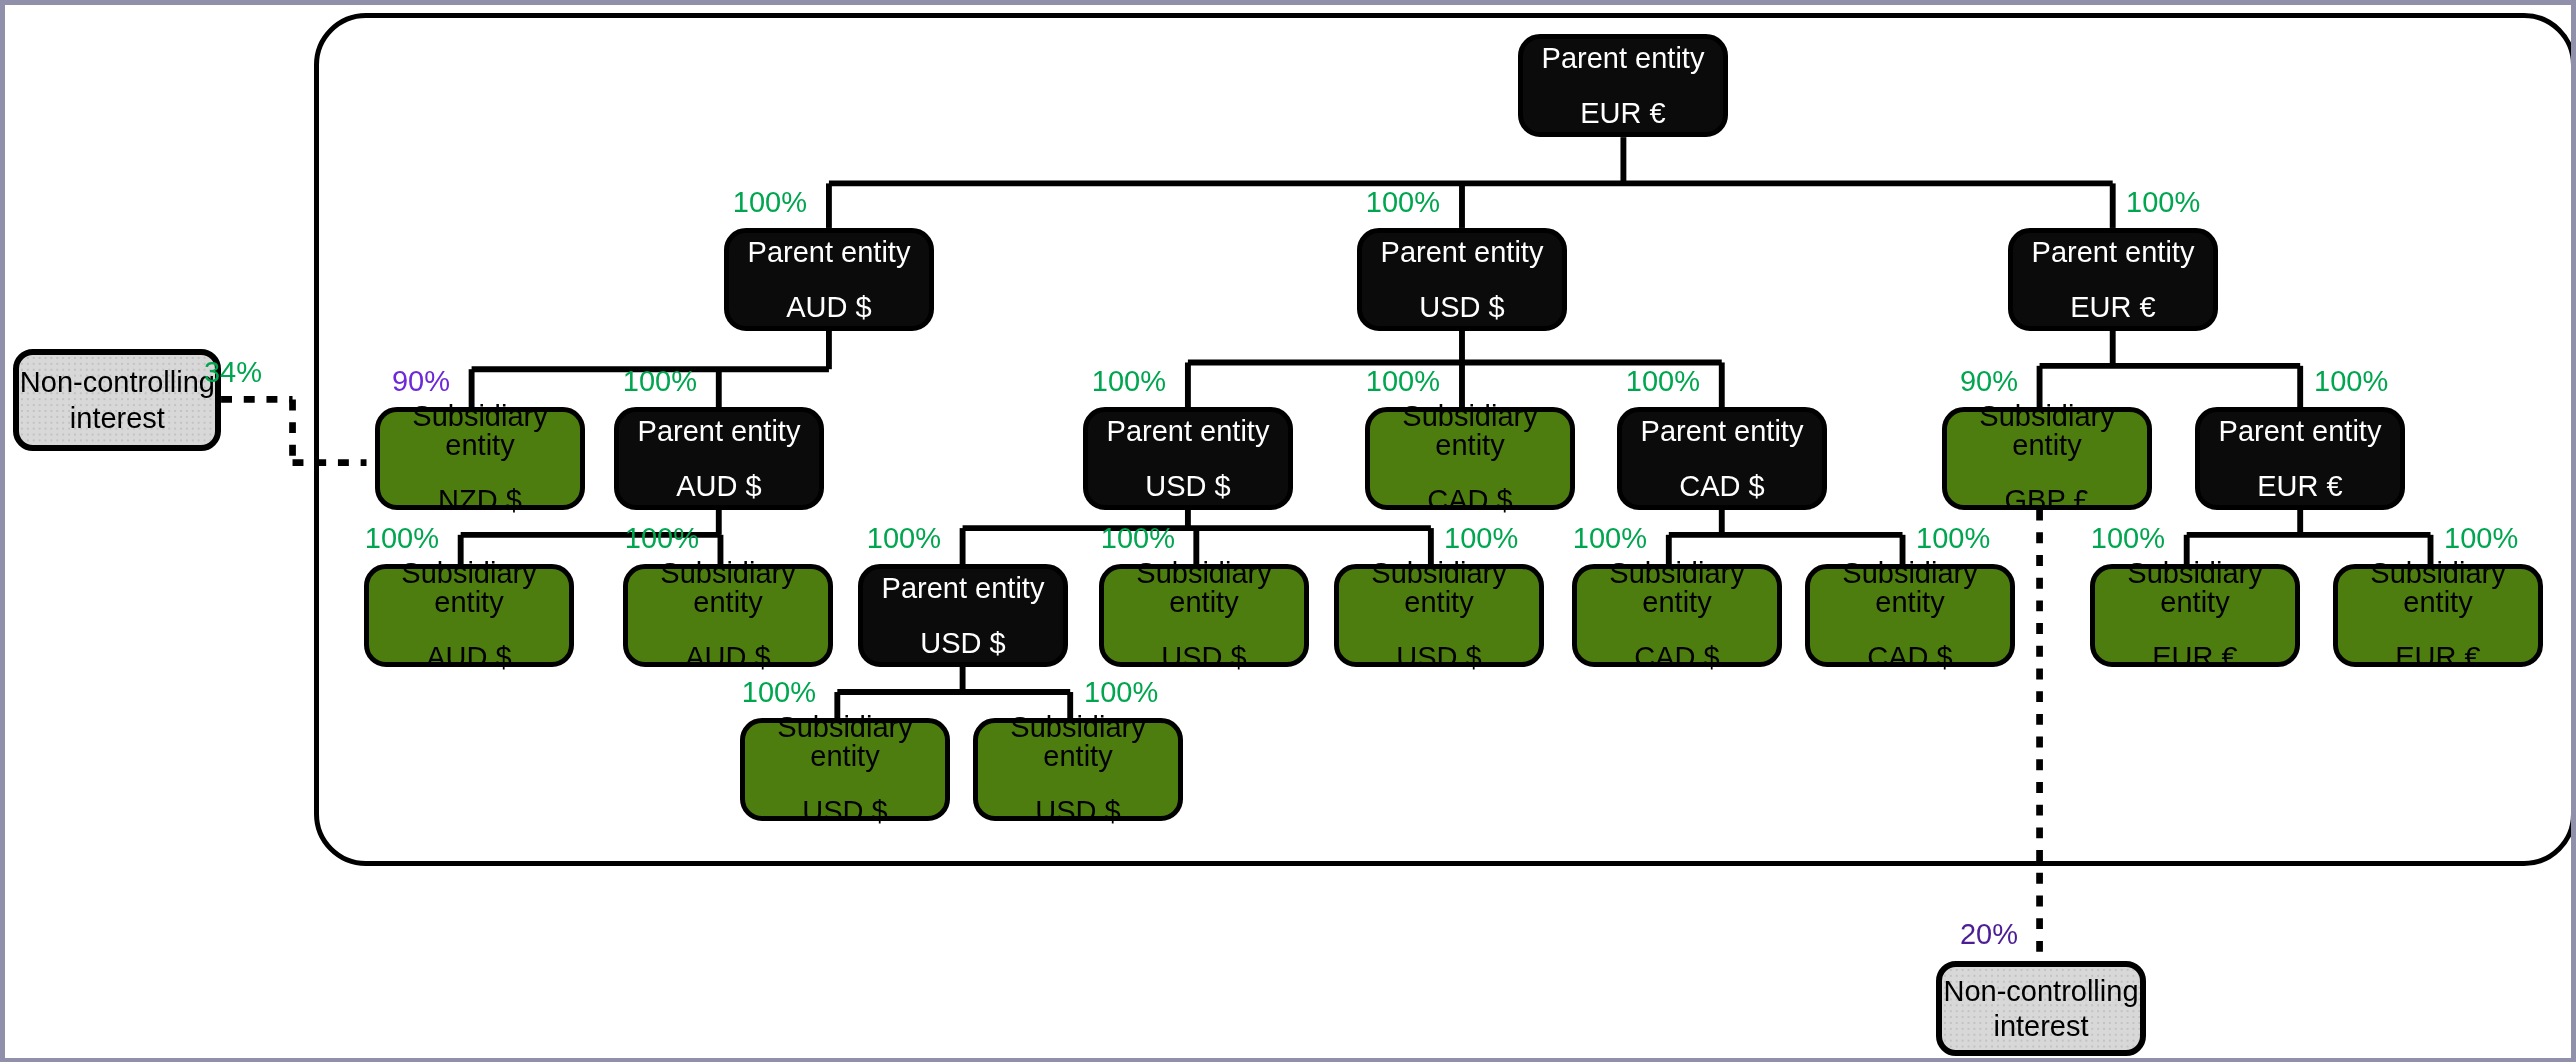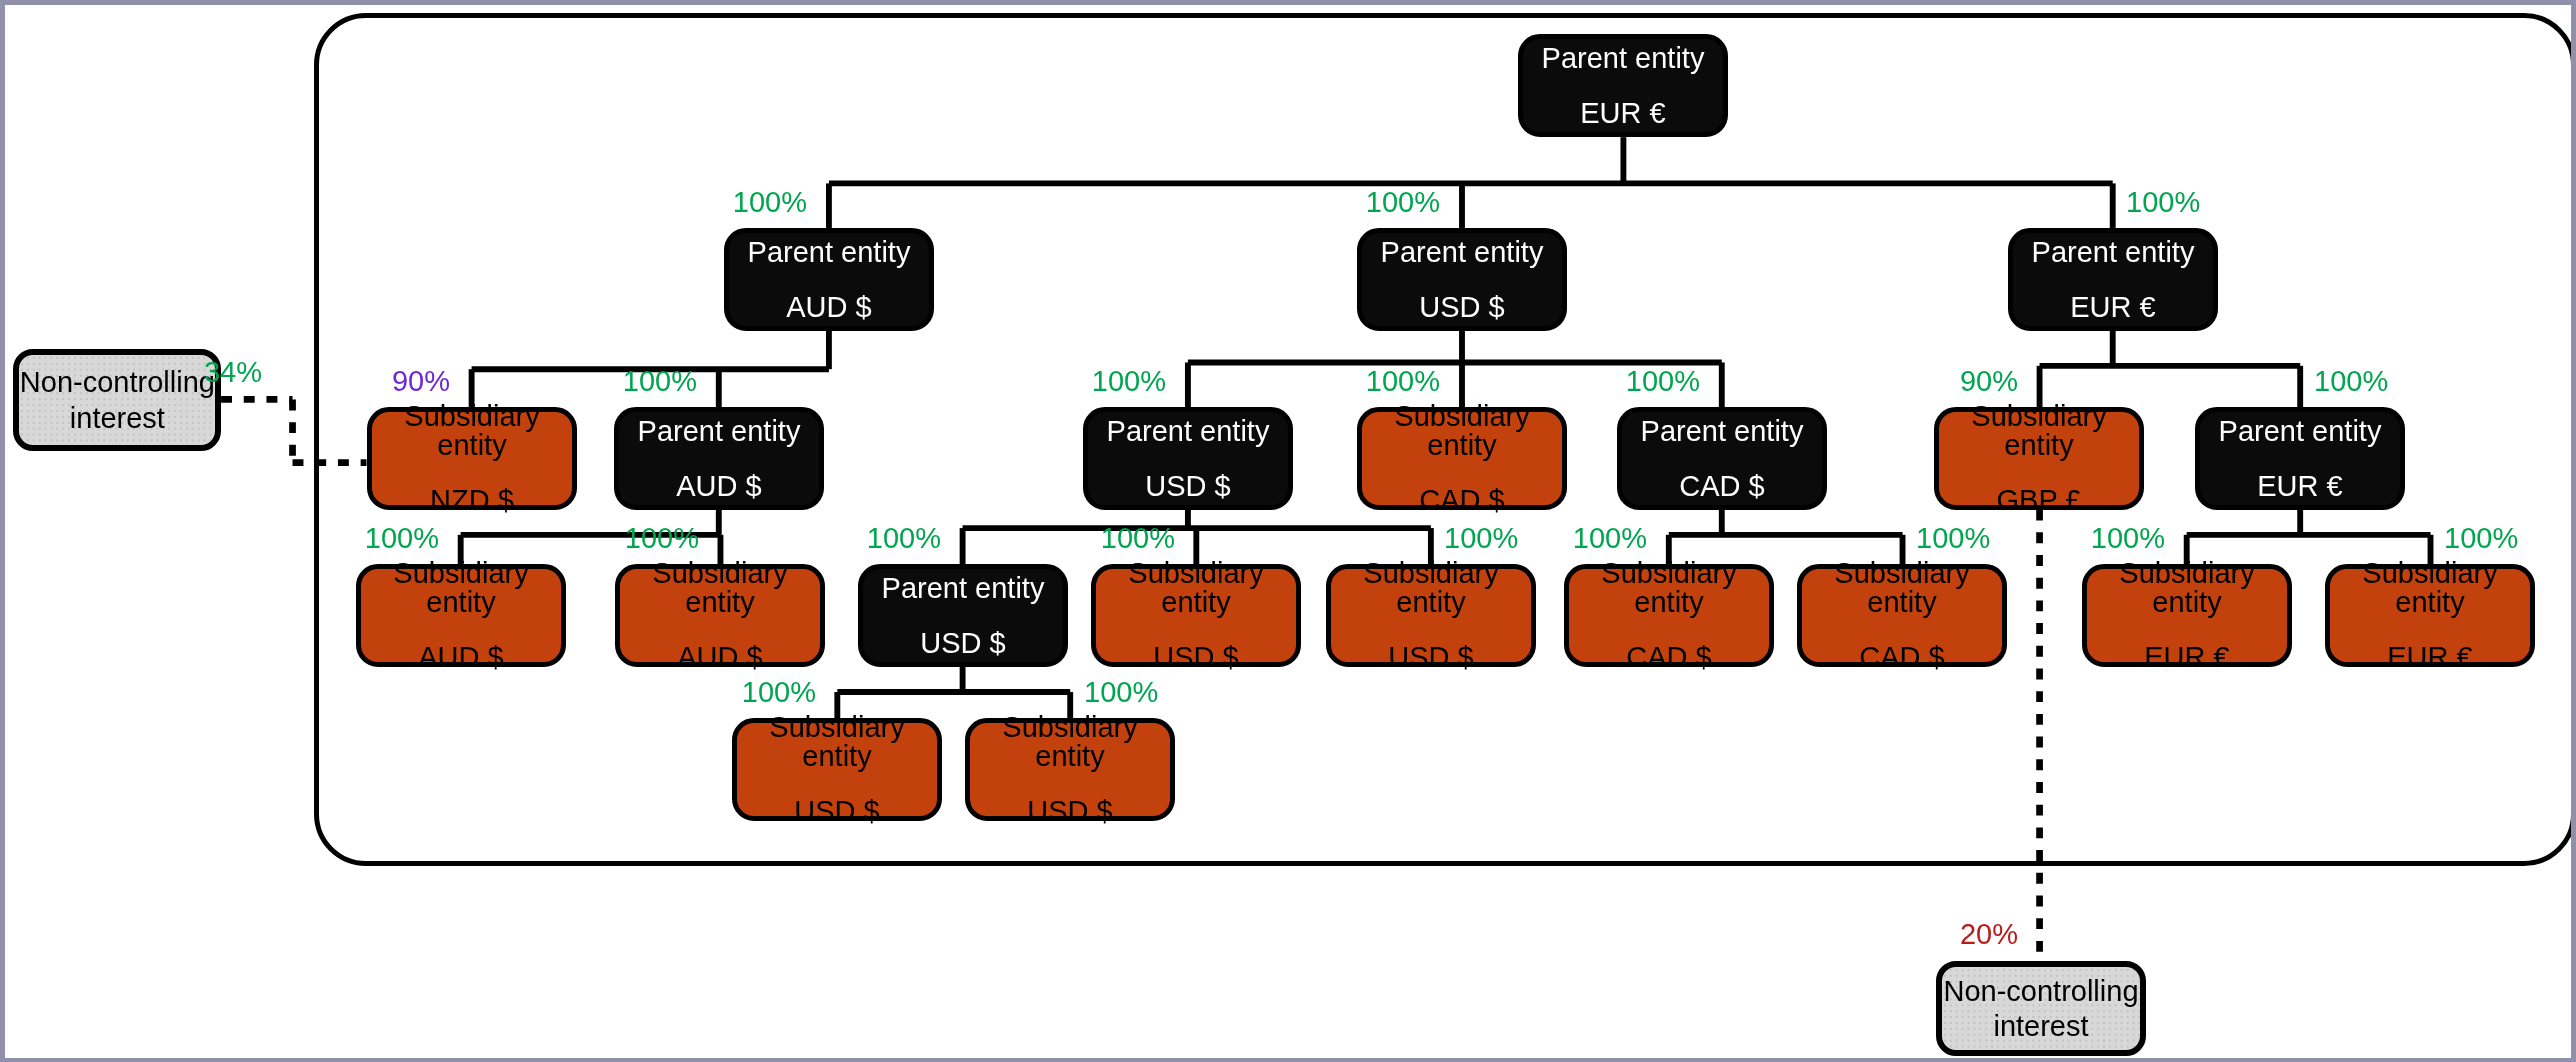--- a/index.html
+++ b/index.html
@@ -13,21 +13,21 @@
     border:5.9px solid #000;border-radius:52px;box-sizing:border-box;background:transparent;
   }
   #wires{position:absolute;left:0;top:0;width:2576px;height:1063px;}
   .node{
     position:absolute;width:210px;height:103px;box-sizing:border-box;
     border:5.9px solid #000;border-radius:22px;text-align:center;
     display:flex;flex-direction:column;justify-content:center;gap:26px;
     font-size:29px;line-height:1.0;
   }
   .node.black{background:#0b0b0b;color:#ffffff;}
-  .node.white{background:#c2410c;color:#000000;}
+  .node.white{background:#4d7c0f;color:#000000;margin-left:8px;}
   .nci{
     position:absolute;box-sizing:border-box;border:6.7px solid #000;border-radius:20px;
     background:#d8d8d8;color:#000;text-align:center;
     display:flex;flex-direction:column;justify-content:center;gap:5px;
     font-size:29px;line-height:1.05;
     background-image:radial-gradient(#c2c2c2 1.3px, transparent 1.3px);
     background-size:5.9px 5.9px;
   }
   .pct{
     position:absolute;font-size:29px;font-weight:normal;white-space:nowrap;
@@ -196,16 +196,16 @@
       <div class="pct" style="color: rgb(0, 166, 79); top: 671px; left: 1079px;">100%</div>
       <div class="nci" style="left: 8.4px; top: 344px; width: 208px; height: 102px;">
         <div>Non-controlling</div>
         <div>interest</div>
       </div>
       <div class="pct" style="color: rgb(0, 166, 79); top: 351px; right: 2309px;">34%</div>
       <div class="nci" style="left: 1931px; top: 956px; width: 210px; height: 95px;">
         <div>Non-controlling</div>
         <div>interest</div>
       </div>
-      <div class="pct" style="color: #b91c1c; top: 913px; right: 553px;">20%</div>
+      <div class="pct" style="color: #4c1d95; top: 913px; right: 553px;">20%</div>
     </div>
 </div>
 
 
 </body></html>

